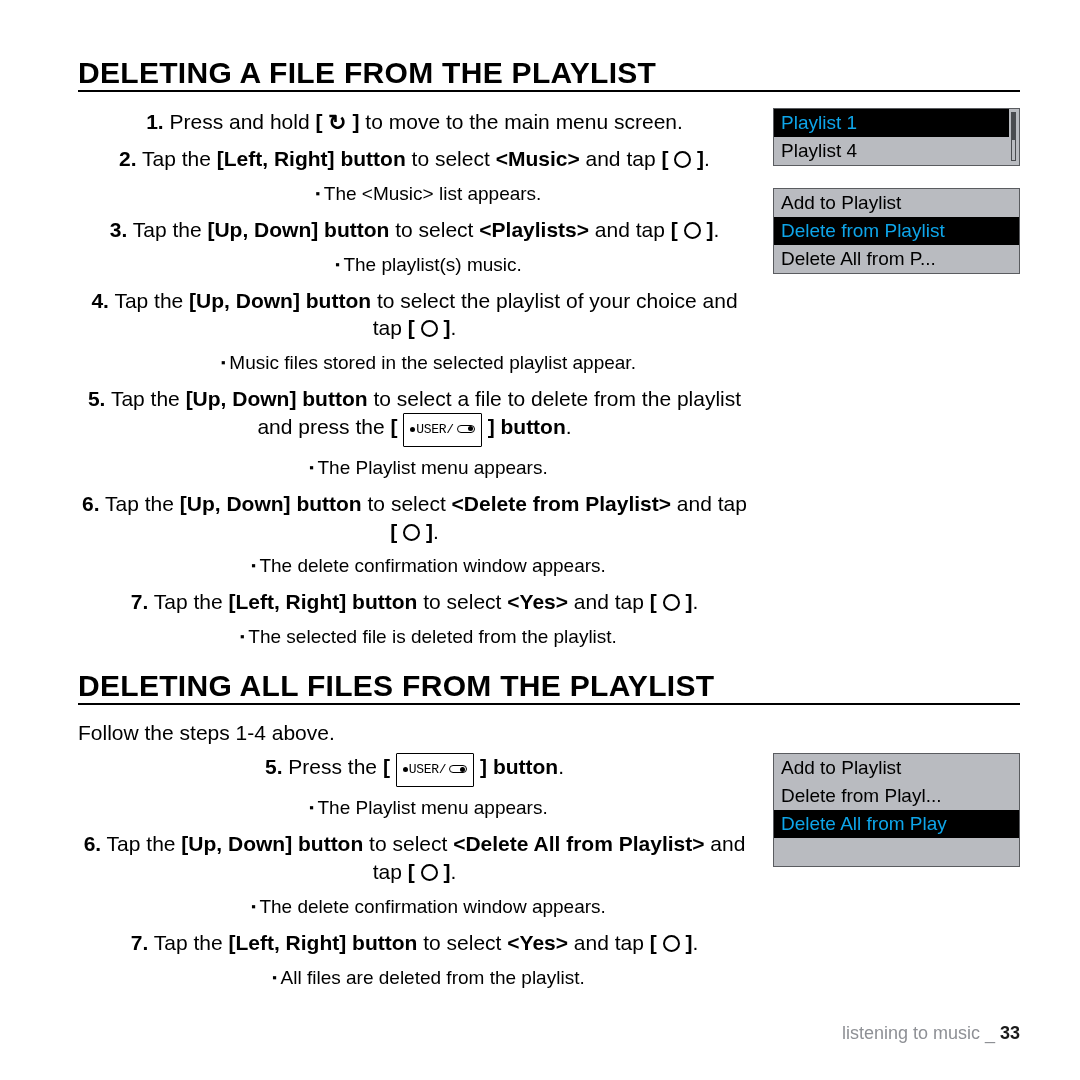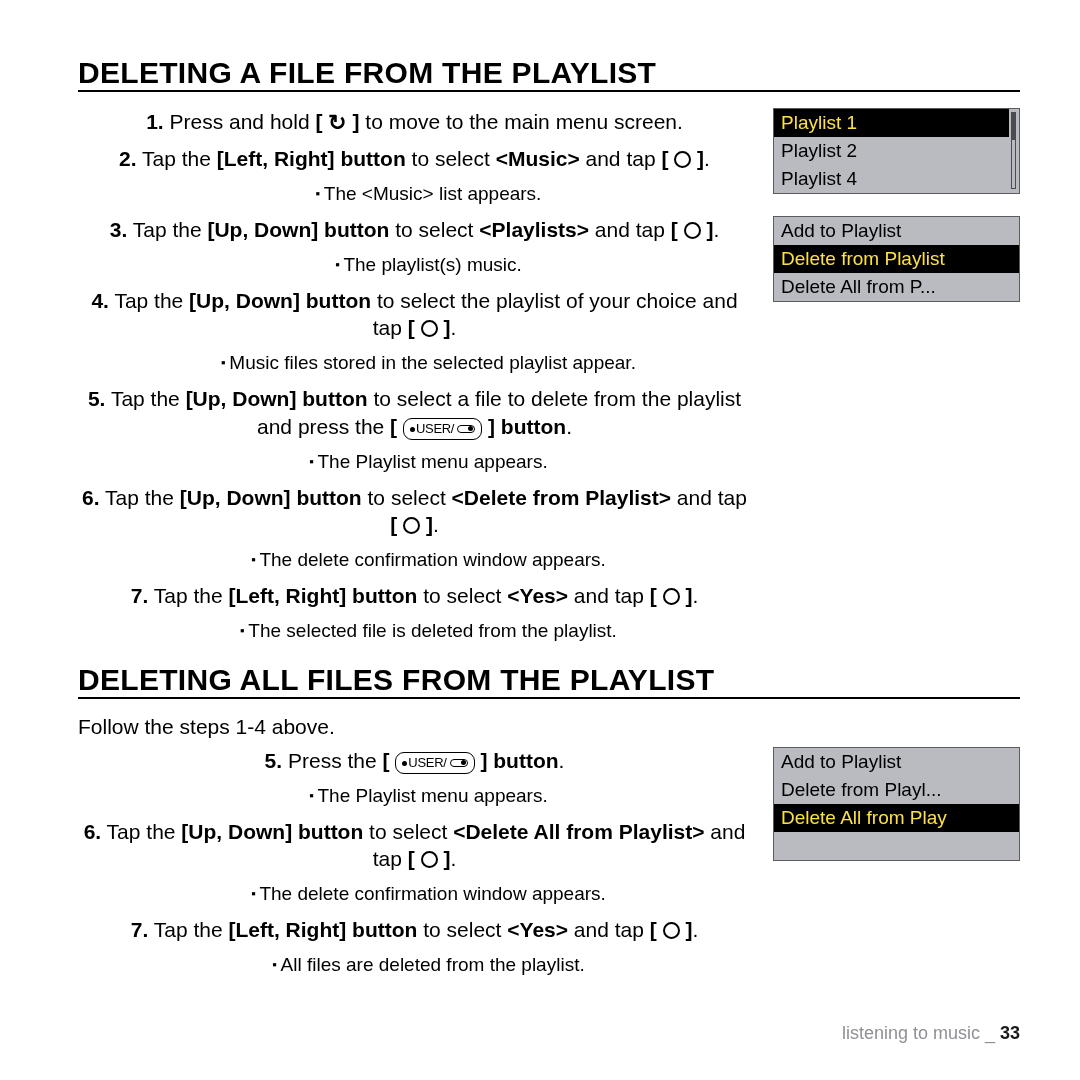--- a/index.html
+++ b/index.html
@@ -28,44 +28,44 @@
   .bold { font-weight: bold; }
 
   
   .ic-back, .ic-circle { display:inline-block; vertical-align: -1px; }
   .ic-back::before { content: "↺"; font-weight: bold; font-size: 22px; display:inline-block; transform: scaleX(-1); }
   .ic-circle {
     width: 17px; height: 17px; border: 2px solid #000; border-radius: 50%;
     display: inline-block; vertical-align: -2px;
   }
   .ic-user {
-    display:inline-block; border:1.5px solid #000; border-radius: 9px;
-    padding: 2px 6px; font-size: 13px; line-height: 16px; vertical-align: 1px;
-    font-family: Liberation Sans, sans-serif; letter-spacing: -0.3px;
+    display:inline-block; border:1.5px solid #000; border-radius: 1px;
+    padding: 8px 6px; font-size: 13px; line-height: 16px; vertical-align: 1px;
+    font-family: Liberation Mono, monospace; letter-spacing: -0.3px;
   }
   .ic-user .dot { display:inline-block; width:5px; height:5px; background:#000; border-radius:50%; vertical-align:1px; margin-right:1px;}
   .ic-user .tog {
     display:inline-block; width:18px; height:8px; border:1px solid #000; border-radius:4px;
     vertical-align:0; margin-left:3px; position:relative;
   }
   .ic-user .tog::after { content:""; position:absolute; right:1px; top:0.5px; width:5px; height:5px; background:#000; border-radius:50%;}
 
   
   .scr-col { width: 247px; flex-shrink: 0; }
   .scr {
     width: 247px;
     background: #b9bbc0;
     border: 1px solid #5a5c60;
     margin-bottom: 22px;
     font-size: 19px;
     line-height: 1.45;
     position: relative;
   }
   .scr .row { padding: 0 7px; height: 28px; line-height: 28px; }
-  .scr .row.sel { background: #000; color: #fde047; }
+  .scr .row.sel { background: #000; color: #0ea5e9; }
   .scr .scrollbar {
     position:absolute; top:4px; bottom:4px; right:3px; width:5px;
     border:1px solid #4a4c50;
   }
   .scr .scrollbar-thumb {
     position:absolute; top:3px; right:3px; width:5px; height:28px;
     background:#4a4c50;
   }
   .scr.small { margin-bottom: 0; }
 
@@ -126,21 +126,20 @@
     <div class="step">
       <span class="num">7.</span>
       <span>Tap the </span><span class="bold">[Left, Right] button</span><span> to select </span><span class="bold">&lt;Yes&gt;</span><span> and tap </span><span class="bold">[ </span><span class="ic-circle"></span><span class="bold"> ]</span>.
     </div>
     <div class="sub">The selected file is deleted from the playlist.</div>
   </div>
 
   <div class="scr-col">
     <div class="scr" style="padding-right:10px;">
       <div class="row sel">Playlist 1</div>
-      <div class="row">Playlist 2</div>
       <div class="row">Playlist 4</div>
       <div class="scrollbar"></div>
       <div class="scrollbar-thumb"></div>
     </div>
     <div class="scr small">
       <div class="row">Add to Playlist</div>
       <div class="row sel">Delete from Playlist</div>
       <div class="row">Delete All from P...</div>
     </div>
   </div>

